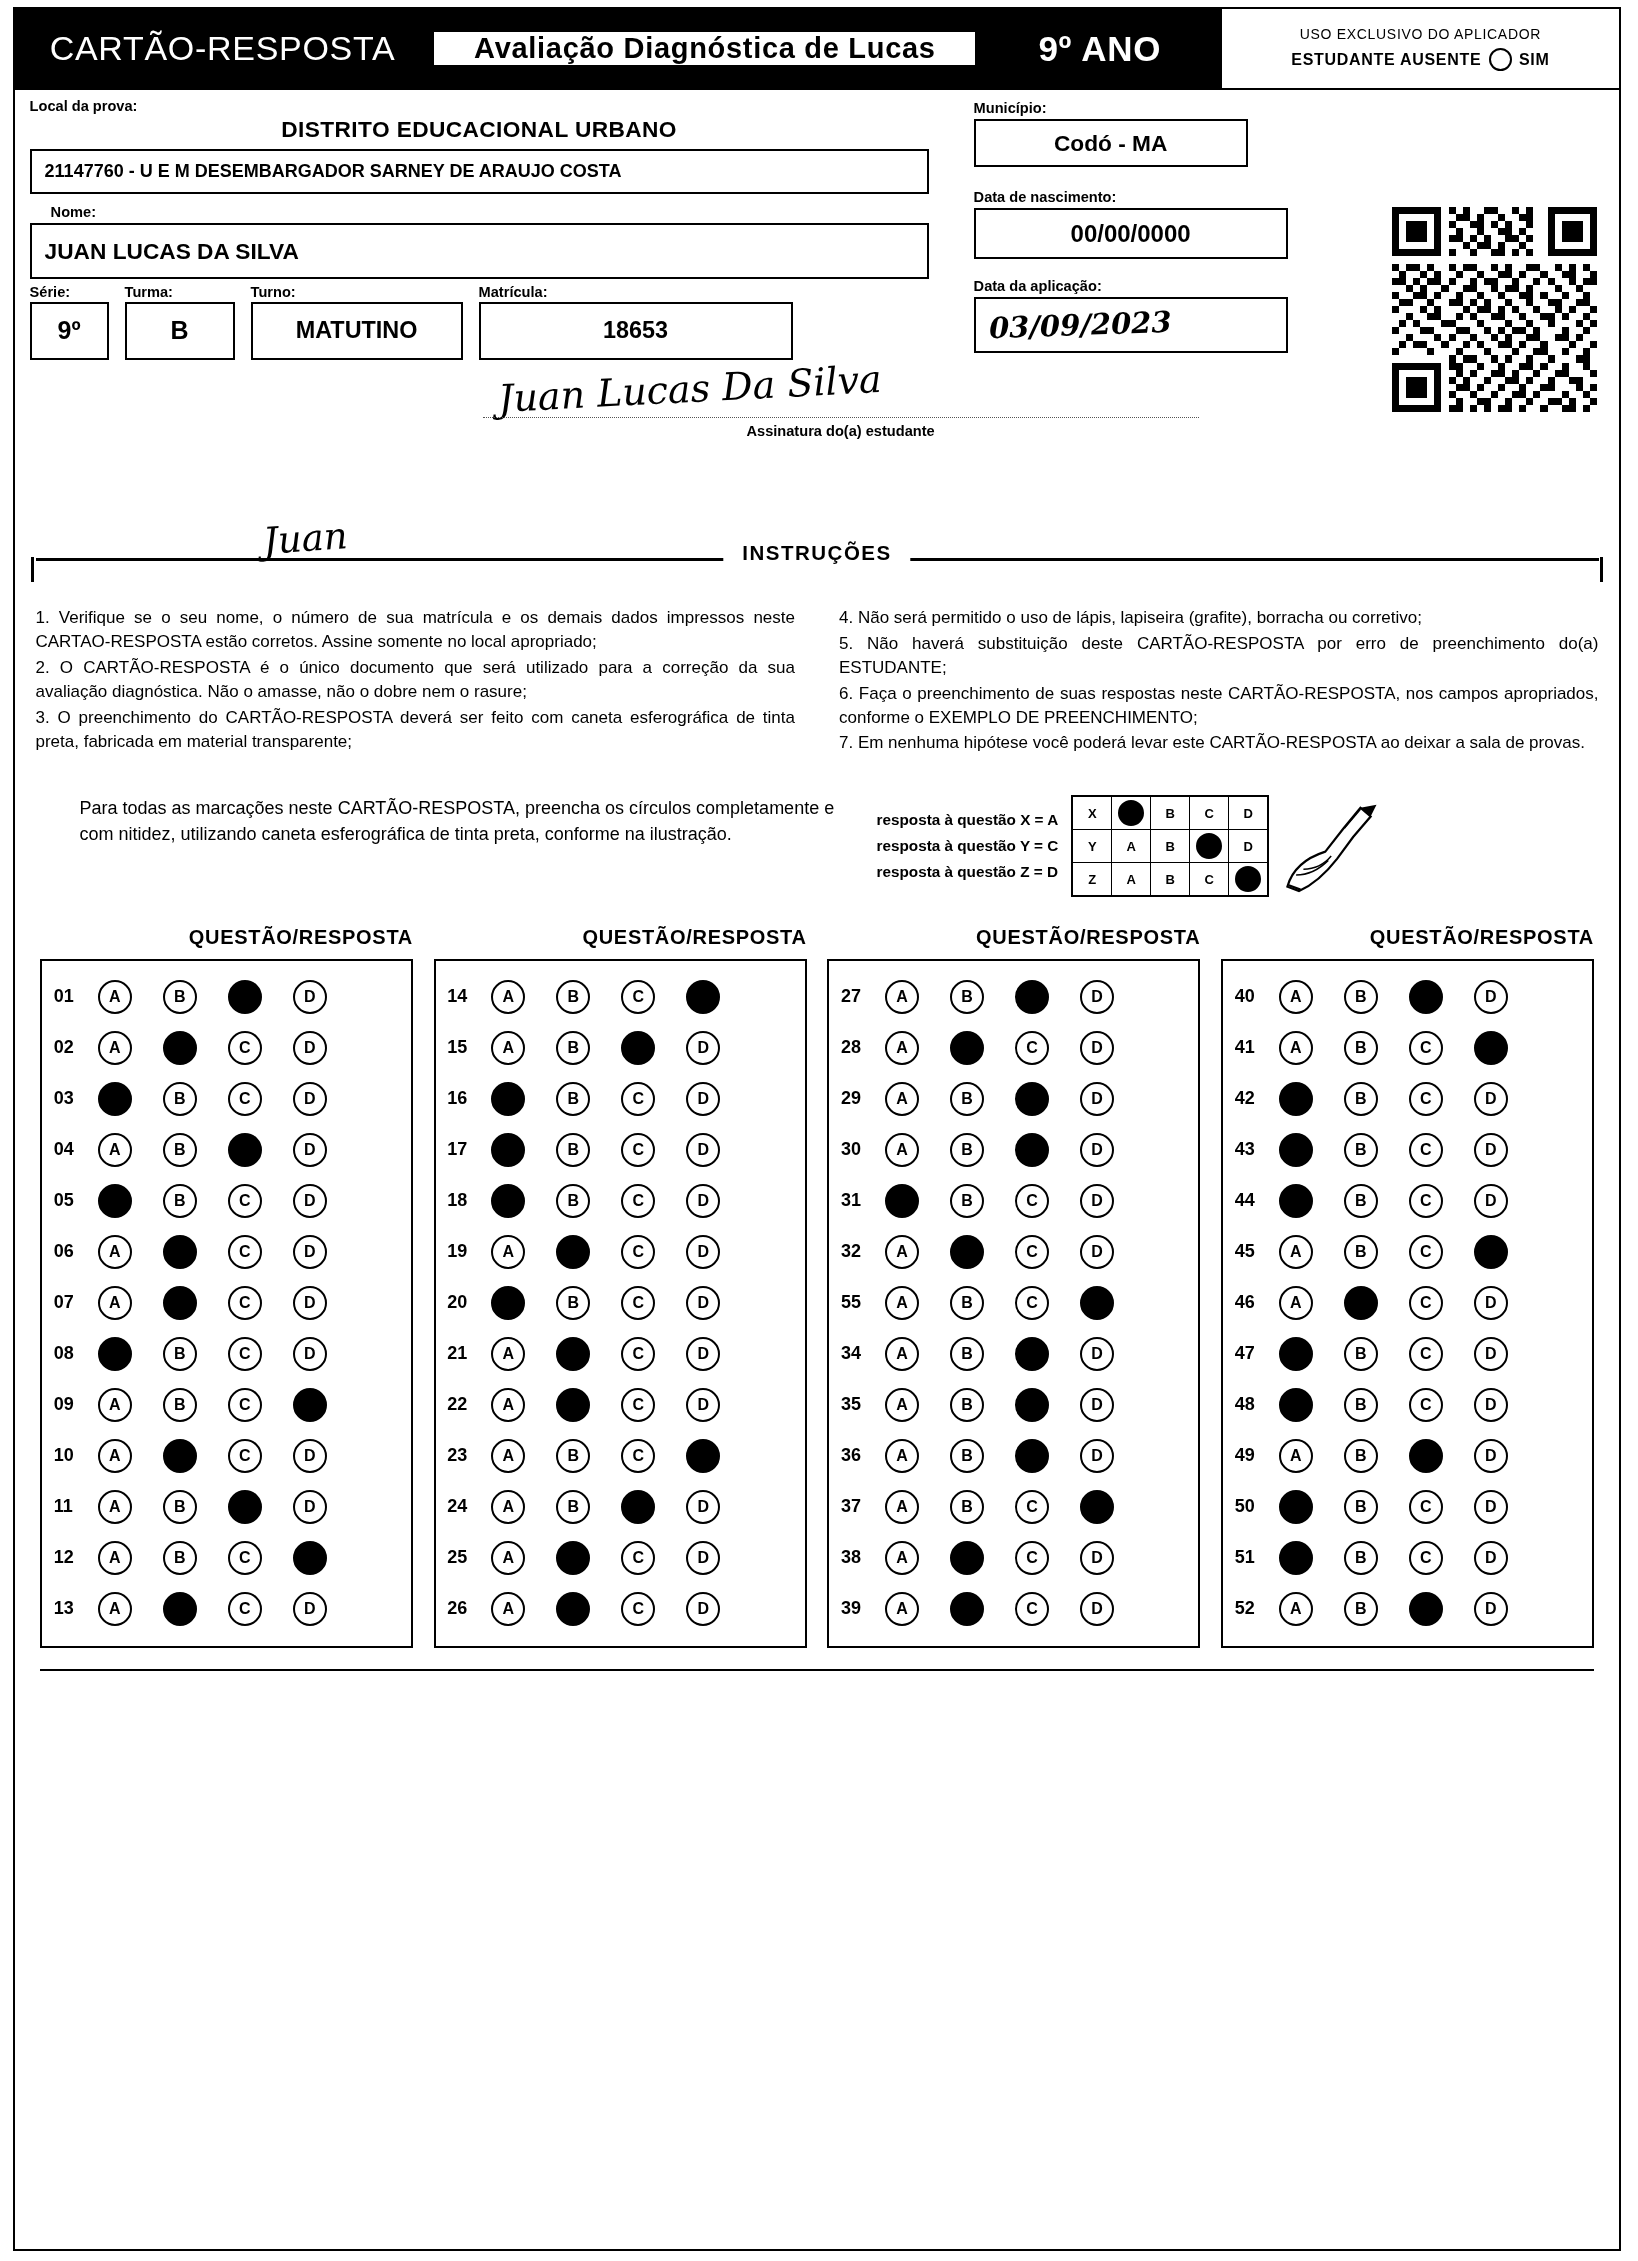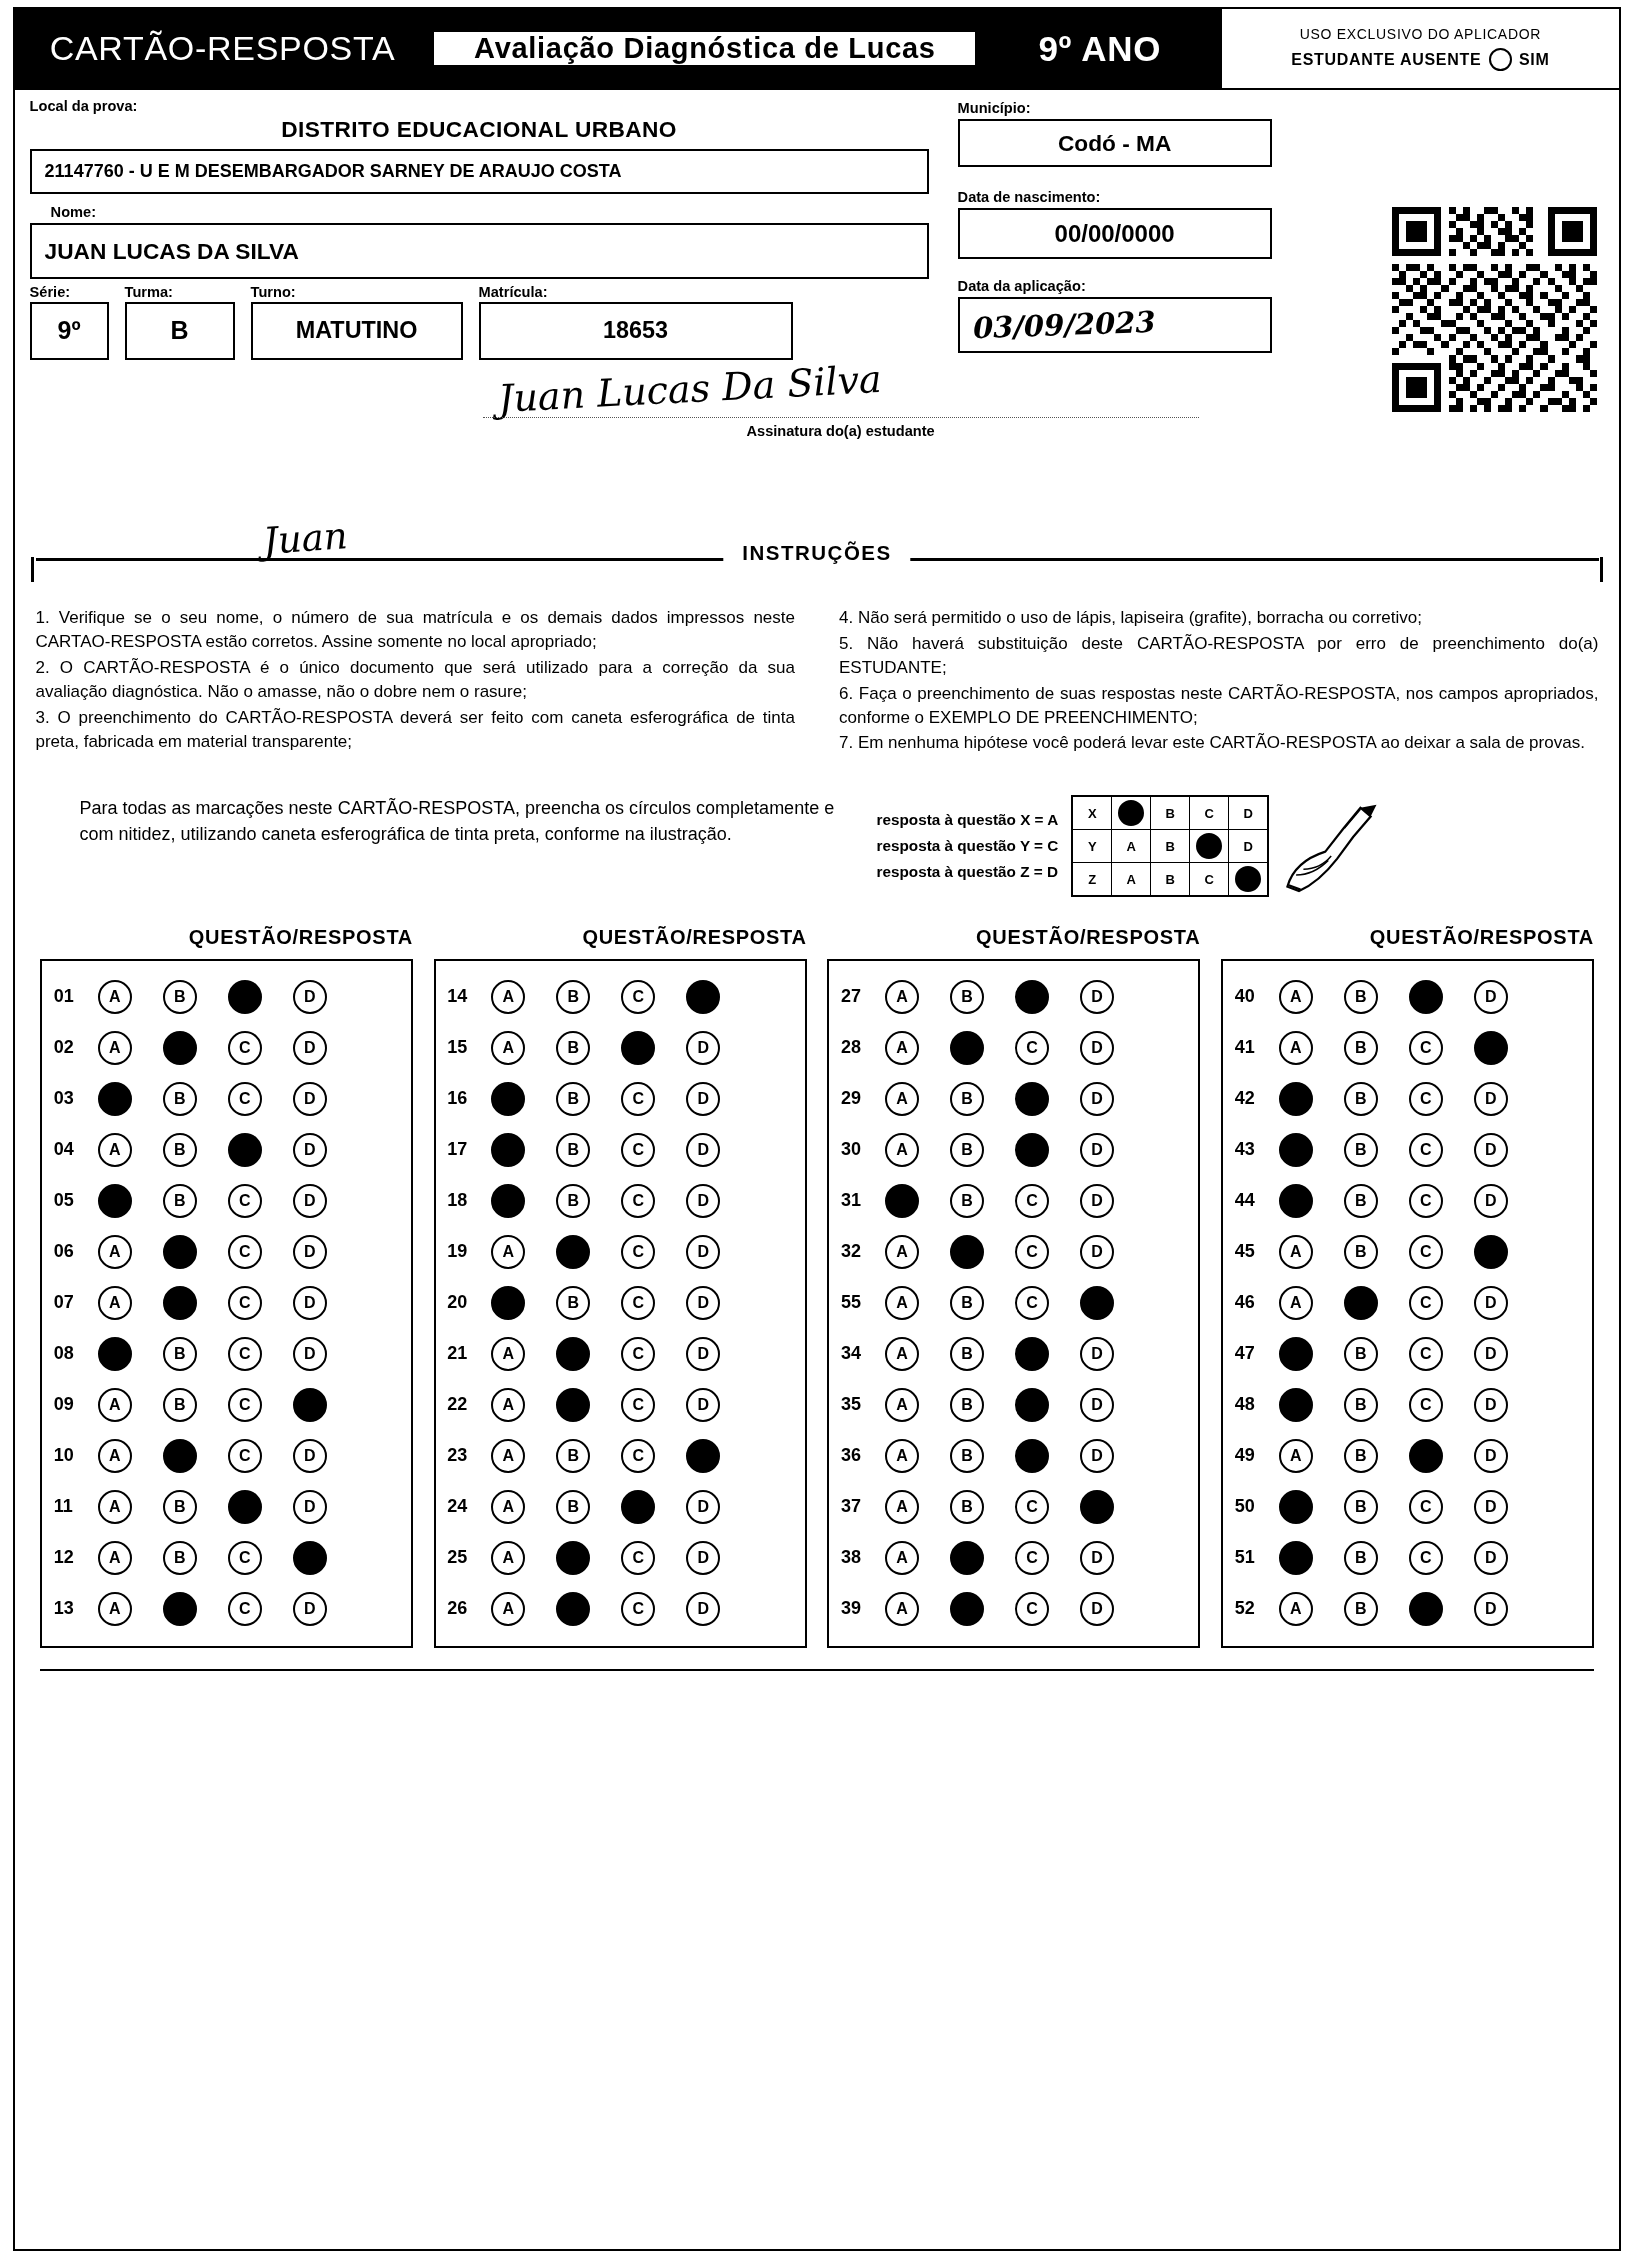--- a/index.html
+++ b/index.html
@@ -92,30 +92,30 @@
   .box {
     border: 2.2px solid #000;
     display: flex;
     align-items: center;
     padding: 0 13px;
     box-sizing: border-box;
     font-weight: bold;
   }
   .row1 { display: flex; }
   .col-left { width: 899px; }
-  .col-right { margin-left: 29px; width: 439px; }
+  .col-right { margin-left: 45px; width: 439px; }
   .school-title {
     text-align: center;
     font-size: 22.7px;
     font-weight: bold;
     margin: 2.9px 0 5.8px 0;
     letter-spacing: 0.4px;
   }
   .box-school { height: 45px; font-size: 18px; }
-  .box-mun { height: 48px; font-size: 22.7px; justify-content: center; width: 314px;}
+  .box-mun { height: 48px; font-size: 22.7px; justify-content: center; width: 274px;}
   .box-nome { height: 56px; font-size: 22.7px; margin-top: 2.9px;}
   .box-nasc { height: 51px; font-size: 24px; justify-content: center; width: 314px;}
   .box-apl { height: 56px; width: 314px; }
   .small-fields { display: flex; gap: 16px; margin-top: 4.4px; align-items: flex-end;}
   .ff { }
   .ff .lbl { margin-bottom: 2.2px; }
   .box-serie { width: 79px; height: 58px; font-size: 25px; justify-content: center;}
   .box-turma { width: 110px; height: 58px; font-size: 25px; justify-content: center;}
   .box-turno { width: 212px; height: 58px; font-size: 23.4px; justify-content: center;}
   .box-matr  { width: 314px; height: 58px; font-size: 23.4px; justify-content: center;}

